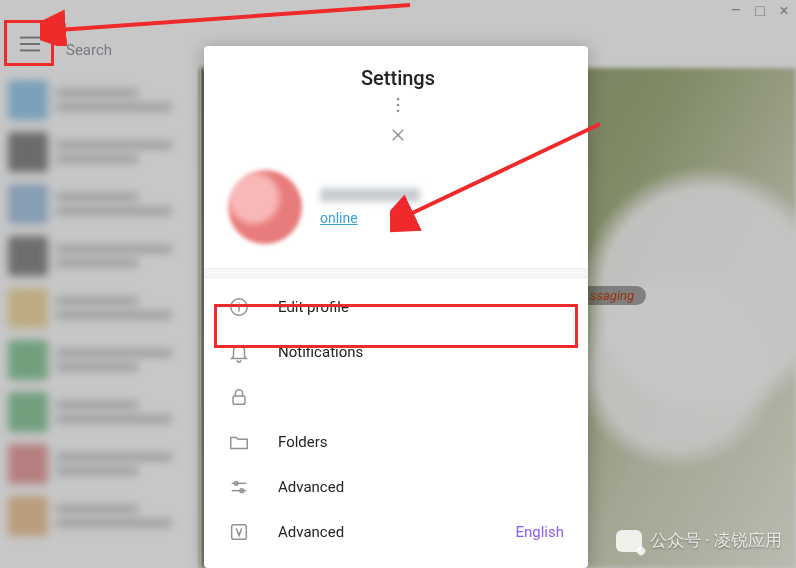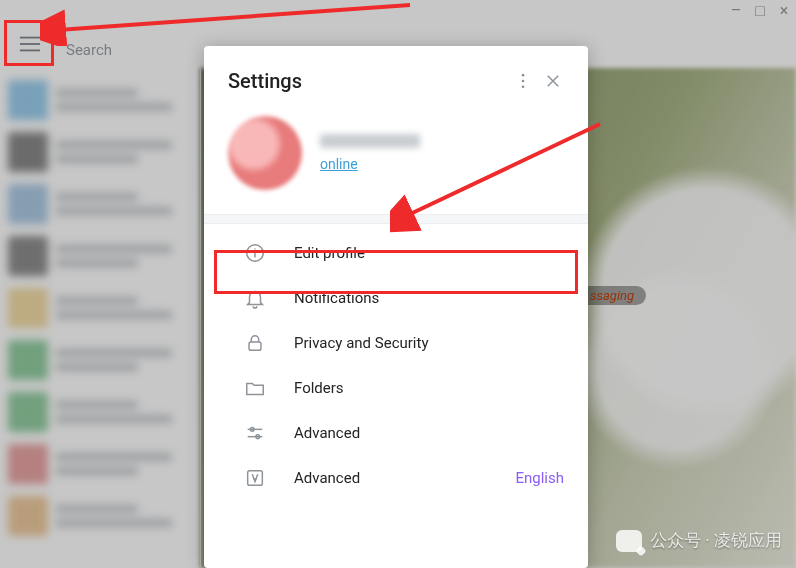--- a/index.html
+++ b/index.html
@@ -30,33 +30,33 @@
   
   .mainbg { position: absolute; left: 200px; right: 0; top: 68px; bottom: 0; background: linear-gradient(120deg, #6a7a4e 0%, #8fa06b 30%, #a4b37a 55%, #cfd6b5 75%, #eef0df 100%); filter: blur(2px) saturate(0.8); }
   .mainbg::after { content: ""; position: absolute; inset: 0; background: radial-gradient(circle at 85% 45%, rgba(255,255,255,0.9) 0 18%, transparent 22%), radial-gradient(circle at 80% 60%, rgba(255,255,255,0.85) 0 14%, transparent 18%); }
   .badge-msg { position: absolute; right: 150px; top: 286px; background: rgba(0,0,0,0.35); color: #c2410c; padding: 2px 12px; border-radius: 12px; font-size: 13px; z-index: 5; filter: blur(0.5px); font-style: italic; }
 
   
   .overlay { position: absolute; inset: 0; background: rgba(0,0,0,0.22); z-index: 30; }
 
   
   .settings { position: absolute; top: 46px; left: 204px; width: 384px; bottom: 0; background: #fff; z-index: 50; box-shadow: 0 2px 18px rgba(0,0,0,0.25); display: flex; flex-direction: column; border-radius: 4px; }
-  .settings-head { display: flex; align-items: center; padding: 20px 20px 14px 24px; }
+  .settings-head { display: flex; align-items: center; padding: 20px 20px 14px 24px; flex-direction: column; }
   .settings-title { flex: 1; font-size: 20px; font-weight: 500; color: #222; }
   .head-icon { width: 30px; height: 30px; display: flex; align-items: center; justify-content: center; color: #8d9399; cursor: pointer; }
 
   .profile { display: flex; align-items: center; padding: 6px 24px 24px; gap: 18px; }
   .avatar-circle { width: 74px; height: 74px; border-radius: 50%; background: radial-gradient(circle at 35% 38%, #f9b8b8 0 32%, #e87b7b 45% 100%); filter: blur(2px); }
   .profile-info { display: flex; flex-direction: column; gap: 8px; }
   .profile-name { width: 100px; height: 14px; background: #c9cdd1; border-radius: 2px; filter: blur(3px); }
   .profile-status { color: #3ba0d8; font-size: 14px; text-decoration: underline; }
 
   .sep { height: 10px; background: #f5f6f7; border-top: 1px solid #ecedef; border-bottom: 1px solid #ecedef; }
 
-  .menu { display: flex; flex-direction: column; padding: 6px 0 0; margin-left: 16px; }
+  .menu { display: flex; flex-direction: column; padding: 6px 0 0; }
   .menu-item { display: flex; align-items: center; height: 45px; padding: 0 24px; gap: 28px; cursor: pointer; }
   .menu-icon { width: 22px; height: 22px; display: flex; align-items: center; justify-content: center; color: #8d9399; }
   .menu-icon svg { width: 22px; height: 22px; fill: none; stroke: #8d9399; stroke-width: 1.6; }
   .menu-label { flex: 1; color: #232426; font-size: 15px; }
   .menu-right { color: #8b5cf6; font-size: 15px; }
 
   
   .hl-edit { position: absolute; top: 26px; left: 10px; width: 364px; height: 44px; border: 3px solid #ee2a2b; pointer-events: none; }
   .menu-wrap { position: relative; }
 
@@ -216,21 +216,20 @@
         <span class="menu-label">Notifications</span>
       </div>
 
       <div class="menu-item">
         <span class="menu-icon">
             <svg viewBox="0 0 24 24">
               <rect x="5.5" y="11" width="13" height="9" rx="2"></rect>
               <path d="M8 11 V8 a4 4 0 0 1 8 0 V11"></path>
             </svg>
           </span>
-        <span class="menu-label">Privacy and Security</span>
       </div>
 
 
       <div class="menu-item">
         <span class="menu-icon">
             <svg viewBox="0 0 24 24">
               <path d="M3 7 h6 l2 2 h10 v10 H3 Z"></path>
             </svg>
           </span>
         <span class="menu-label">Folders</span>

